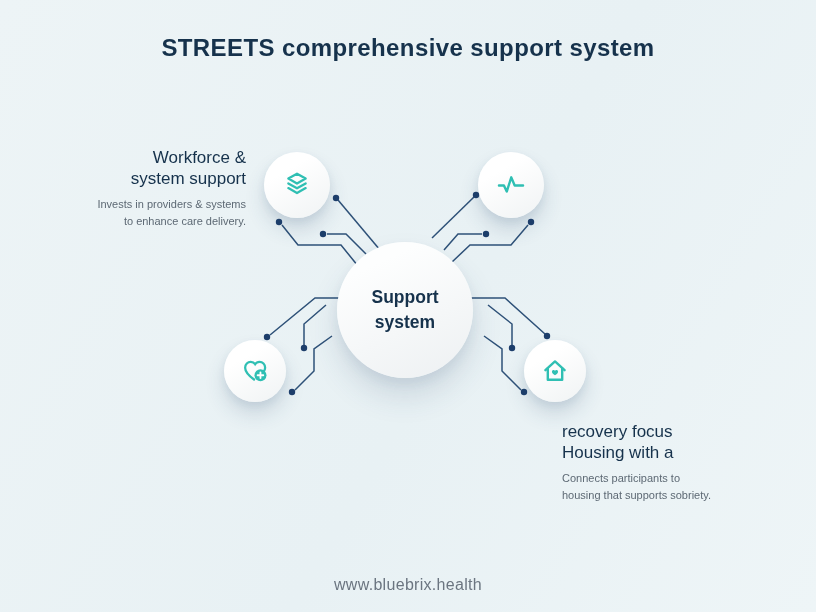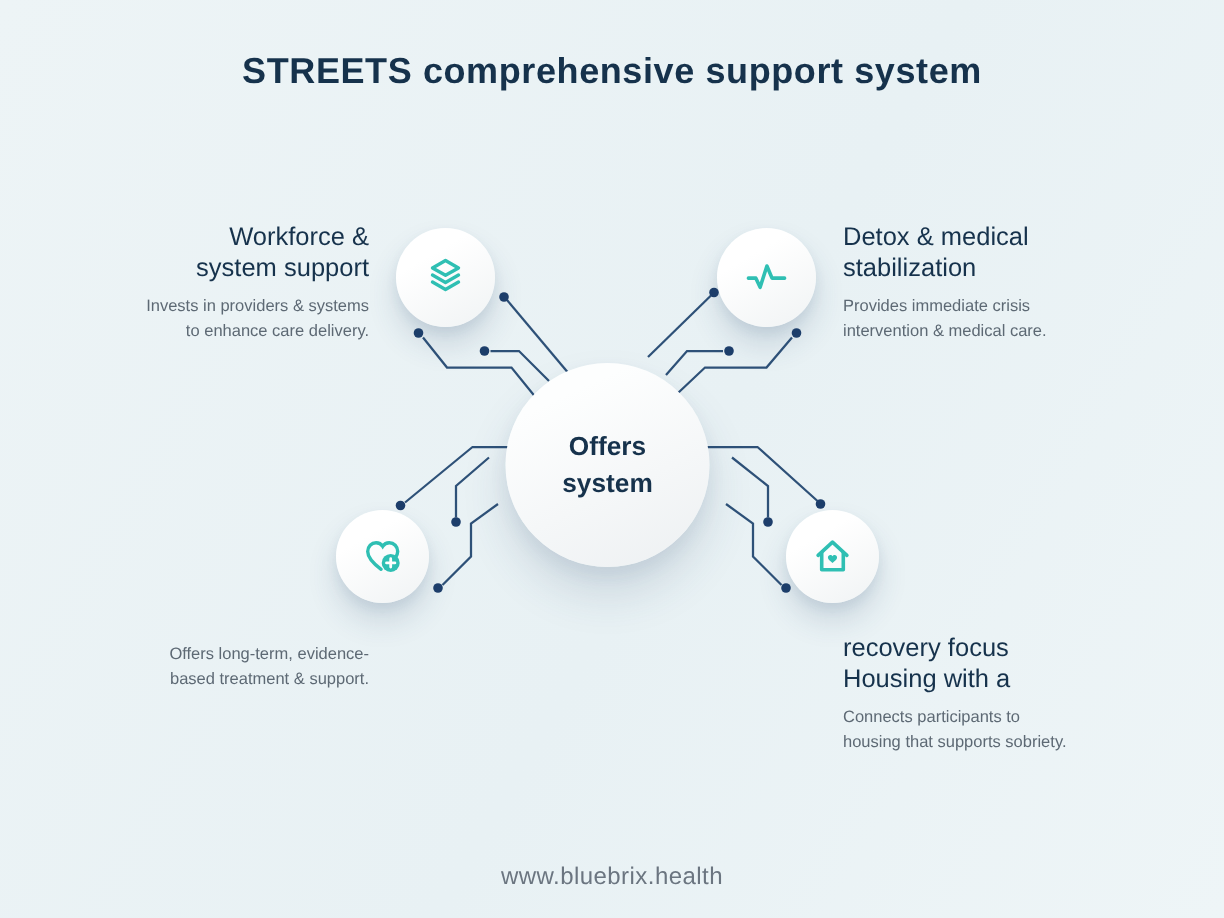--- a/index.html
+++ b/index.html
@@ -77,21 +77,21 @@
     <polyline class="trace" points="466,298 505,298 545,334"></polyline>
       <circle class="trace-dot" cx="547" cy="336" r="3.2"></circle>
     <polyline class="trace" points="488,305 512,324 512,345"></polyline>
       <circle class="trace-dot" cx="512" cy="348" r="3.2"></circle>
     <polyline class="trace" points="484,336 502,349 502,371 521,390"></polyline>
       <circle class="trace-dot" cx="524" cy="392" r="3.2"></circle>
   </svg>
 
   <div class="circle c-center">
     <div class="center-label">
-      <div>Offers</div>
+      <div>Support</div>
       <div>system</div>
     </div>
   </div>
 
   <div class="circle c-tl">
     <span class="icon">
       <svg width="32" height="32" viewBox="0 0 24 24" fill="none" stroke="#2fbfb3" stroke-width="1.7" stroke-linecap="round" stroke-linejoin="round">
         <path d="M12 3.5 L18.5 7.2 L12 10.9 L5.5 7.2 Z"></path>
         <path d="M5.5 10.8 L12 14.5 L18.5 10.8"></path>
         <path d="M5.5 14.3 L12 18 L18.5 14.3"></path>
@@ -131,36 +131,22 @@
     <div class="node-heading">
       <div>Workforce &amp;</div>
       <div>system support</div>
     </div>
     <div class="node-body">
       <div>Invests in providers &amp; systems</div>
       <div>to enhance care delivery.</div>
     </div>
   </div>
 
-  <div class="node-text nt-tr">
-    <div class="node-heading">
-      <div>Detox &amp; medical</div>
-      <div>stabilization</div>
-    </div>
-    <div class="node-body">
-      <div>Provides immediate crisis</div>
-      <div>intervention &amp; medical care.</div>
-    </div>
-  </div>
 
   <div class="node-text nt-bl">
-    <div class="node-body">
-      <div>Offers long-term, evidence-</div>
-      <div>based treatment &amp; support.</div>
-    </div>
   </div>
 
   <div class="node-text nt-br">
     <div class="node-heading">
       <div>recovery focus</div>
       <div>Housing with a</div>
     </div>
     <div class="node-body">
       <div>Connects participants to</div>
       <div>housing that supports sobriety.</div>

